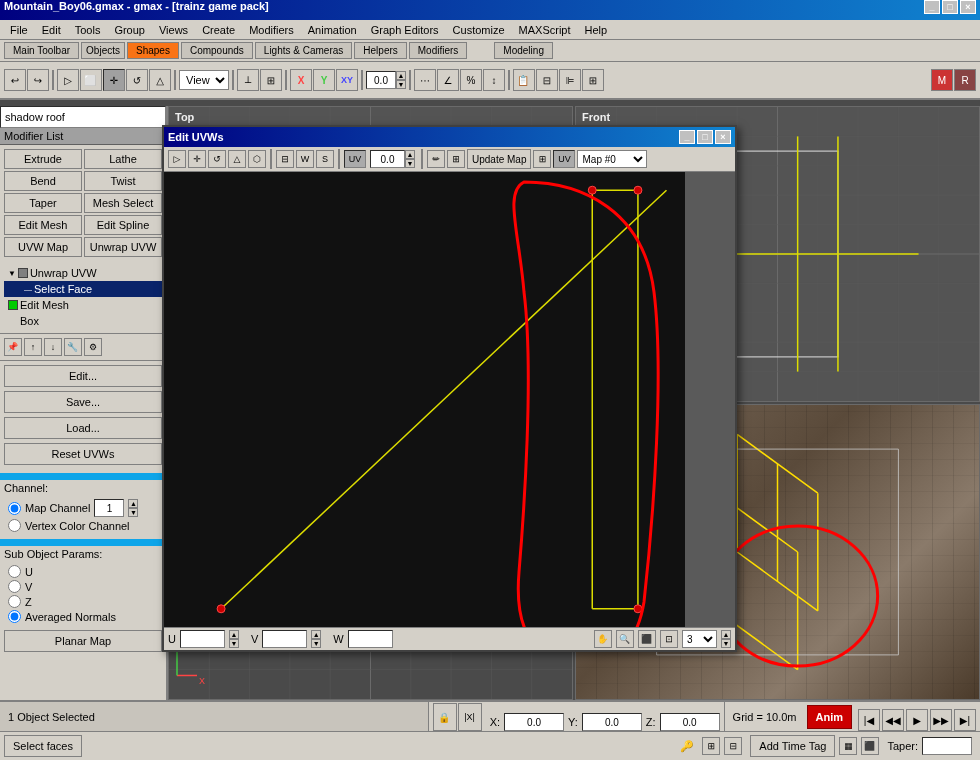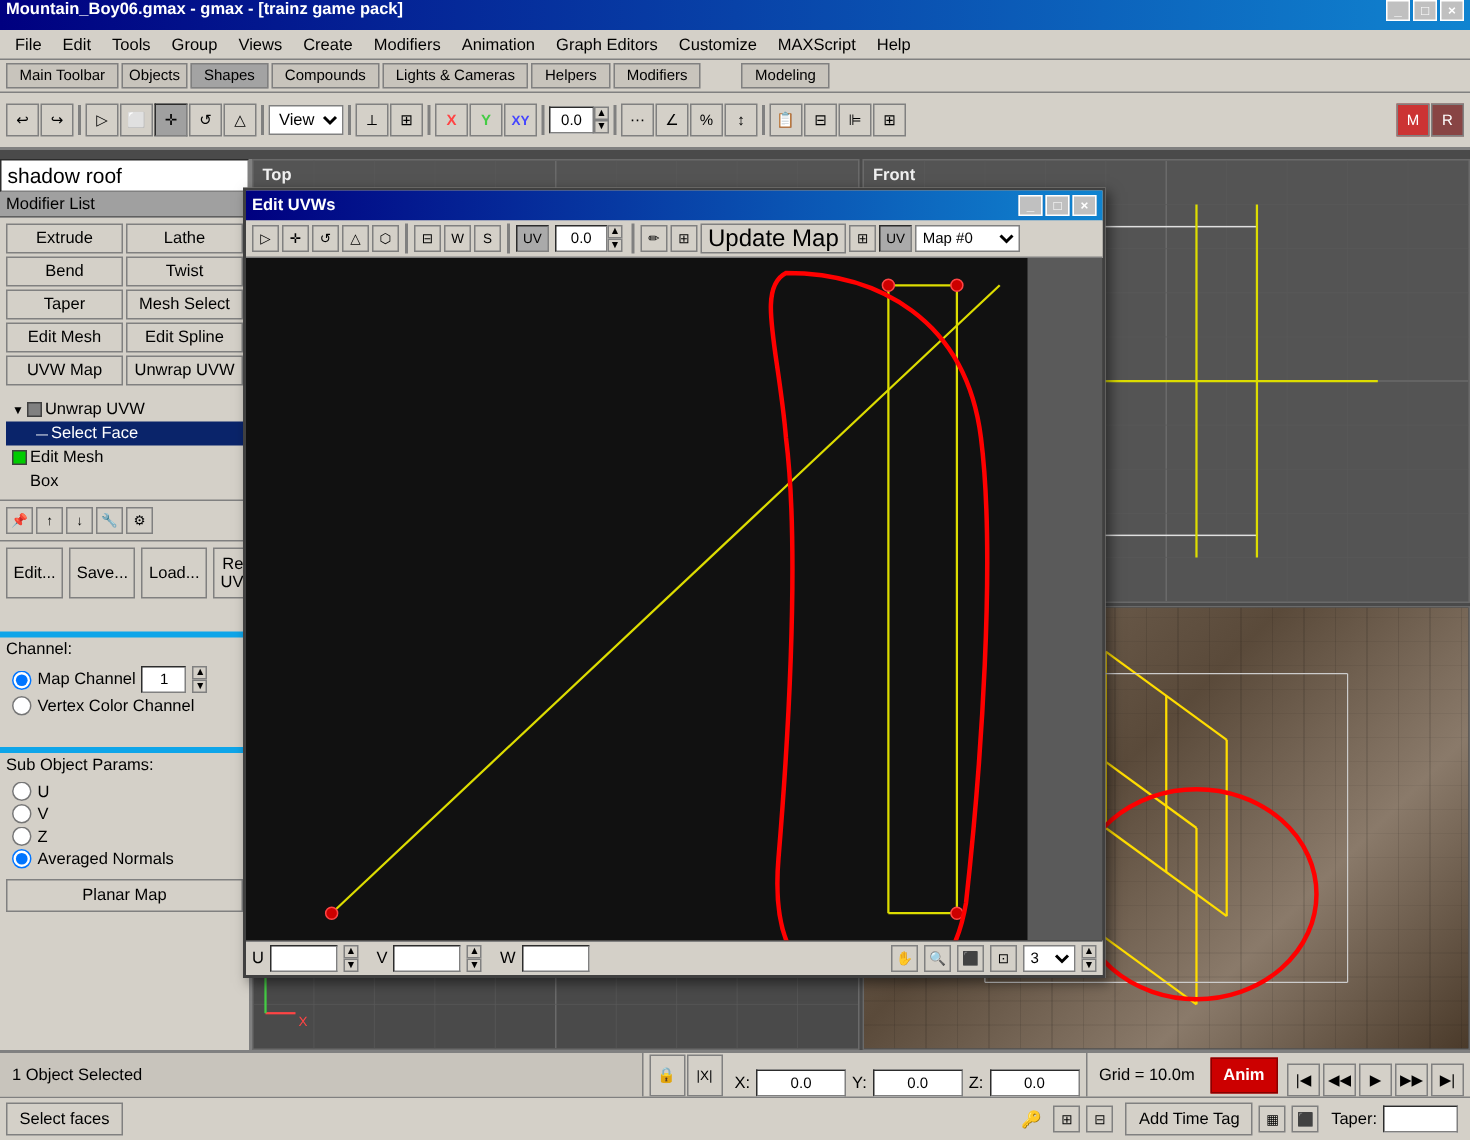--- a/index.html
+++ b/index.html
@@ -78,21 +78,21 @@
       border-right: 2px solid #808080;
       overflow-y: auto;
       overflow-x: hidden;
     }
 
     .name-field {
       width: 100%;
       padding: 2px 4px;
       background: #fff;
       border: 1px inset #808080;
-      font-size: 14px;
+      font-size: 11px;
       height: 22px;
     }
 
     .modifier-list-label {
       background: #a0a0a0;
       color: #000;
       font-size: 11px;
       padding: 2px 4px;
       border-bottom: 1px solid #606060;
     }
@@ -113,39 +113,39 @@
     }
 
     .modifier-stack {
       padding: 4px;
     }
 
     
     .left-panel-buttons {
       padding: 4px;
       display: flex;
-      flex-direction: row;
+      flex-direction: column;
       gap: 4px;
     }
     .panel-btn {
       background: #d4d0c8;
       border: 1px solid #808080;
       font-size: 11px;
       padding: 4px;
       text-align: center;
       cursor: pointer;
       width: 100%;
     }
 
     
     .section-header {
       font-size: 11px;
       padding: 2px 4px;
-      border-top: 4px solid #0ea5e9;
-      margin-top: 18px;
+      border-top: 7px solid #0ea5e9;
+      margin-top: 4px;
       font-weight: normal;
     }
 
     .radio-group { padding: 2px 8px; }
     .radio-row { display: flex; align-items: center; gap: 4px; font-size: 11px; padding: 1px 0; }
 
     .spinner-input {
       width: 30px;
       height: 18px;
       border: 1px inset #808080;
@@ -435,21 +435,21 @@
           rgba(0,0,0,0.05) 16px
         ),
         linear-gradient(135deg, #7a6a5a 0%, #5a4a3a 40%, #8a7a6a 70%, #4a3a2a 100%);
     }
 
     input[type=radio] { margin: 0; }
 
     .toolbar-text-btn {
       background: #d4d0c8;
       border: 1px solid #808080;
-      font-size: 16px;
+      font-size: 10px;
       padding: 1px 4px;
       height: 20px;
       cursor: pointer;
     }
 
     .small-num-input {
       width: 30px; height: 18px;
       border: 1px inset #808080;
       background: #fff;
       font-size: 10px;
@@ -480,21 +480,21 @@
   <span class="menu-item">Animation</span>
   <span class="menu-item">Graph Editors</span>
   <span class="menu-item">Customize</span>
   <span class="menu-item">MAXScript</span>
   <span class="menu-item">Help</span>
 </div>
 
 <div style="background:#d4d0c8; border-bottom:1px solid #808080; display:flex; align-items:flex-end; padding:2px 4px; gap:2px; flex-wrap:wrap;">
   <div style="border:1px solid #808080; font-size:10px; padding:2px 8px; background:#c8c4bc; cursor:pointer;">Main Toolbar</div>
   <div style="border:1px solid #808080; font-size:10px; padding:2px 4px; background:#c8c4bc; cursor:pointer;">Objects</div>
-  <div style="border:1px solid #808080; font-size:10px; padding:2px 8px; background:#a3a3a3; cursor:pointer;">Shapes</div>
+  <div style="border:1px solid #808080; font-size:10px; padding:2px 8px; background:#f97316; cursor:pointer;">Shapes</div>
   <div style="border:1px solid #808080; font-size:10px; padding:2px 8px; background:#c8c4bc; cursor:pointer;">Compounds</div>
   <div style="border:1px solid #808080; font-size:10px; padding:2px 8px; background:#c8c4bc; cursor:pointer;">Lights &amp; Cameras</div>
   <div style="border:1px solid #808080; font-size:10px; padding:2px 8px; background:#c8c4bc; cursor:pointer;">Helpers</div>
   <div style="border:1px solid #808080; font-size:10px; padding:2px 8px; background:#c8c4bc; cursor:pointer;">Modifiers</div>
   <div style="border:1px solid #808080; font-size:10px; padding:2px 8px; background:#c8c4bc; cursor:pointer;margin-left:25px;">Modeling</div>
 </div>
 
 <div style="background:#d4d0c8; border-bottom:2px solid #808080; display:flex; align-items:center; padding:2px 4px; gap:1px; height:38px;">
 
   <div class="toolbar-btn" title="Undo">↩</div>

